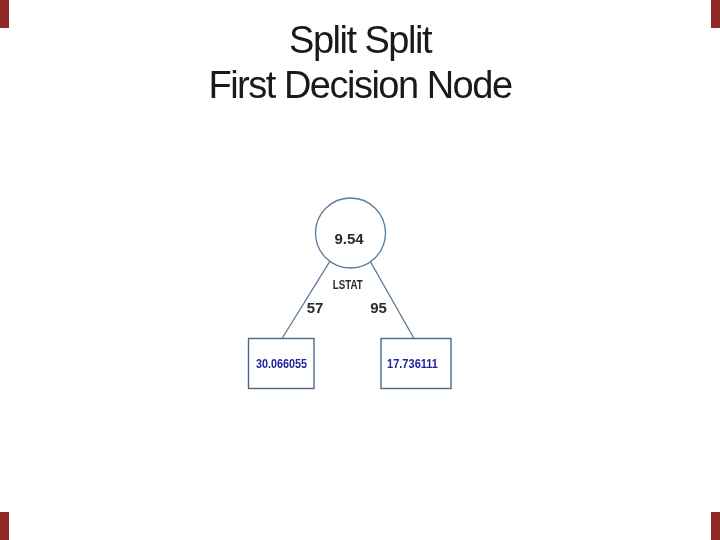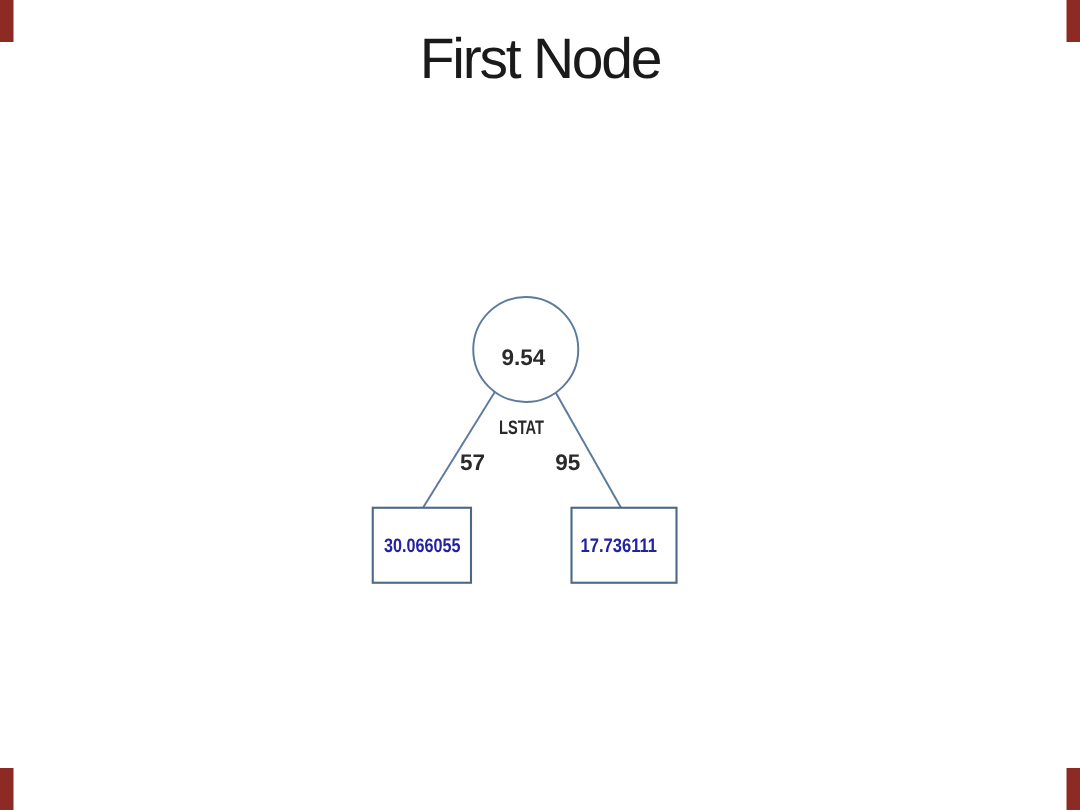--- a/index.html
+++ b/index.html
@@ -45,21 +45,22 @@
 <body>
 
 <div class="slide">
 
   <div class="corner-mark tl"></div>
   <div class="corner-mark tr"></div>
   <div class="corner-mark bl"></div>
   <div class="corner-mark br"></div>
 
   <div class="title">
-    <div>First Node</div>
+    <div>Split Split</div>
+    <div>First Decision Node</div>
   </div>
 
   <svg class="tree" width="720" height="540" viewBox="0 0 720 540">
 
     <line class="branch" x1="340" y1="245" x2="282" y2="338.5"></line>
     <line class="branch" x1="361" y1="245" x2="414" y2="338.5"></line>
 
     <circle class="node" cx="350.5" cy="233" r="35"></circle>
 
     <text class="nodeval" x="349" y="243.5" text-anchor="middle">9.54</text>

